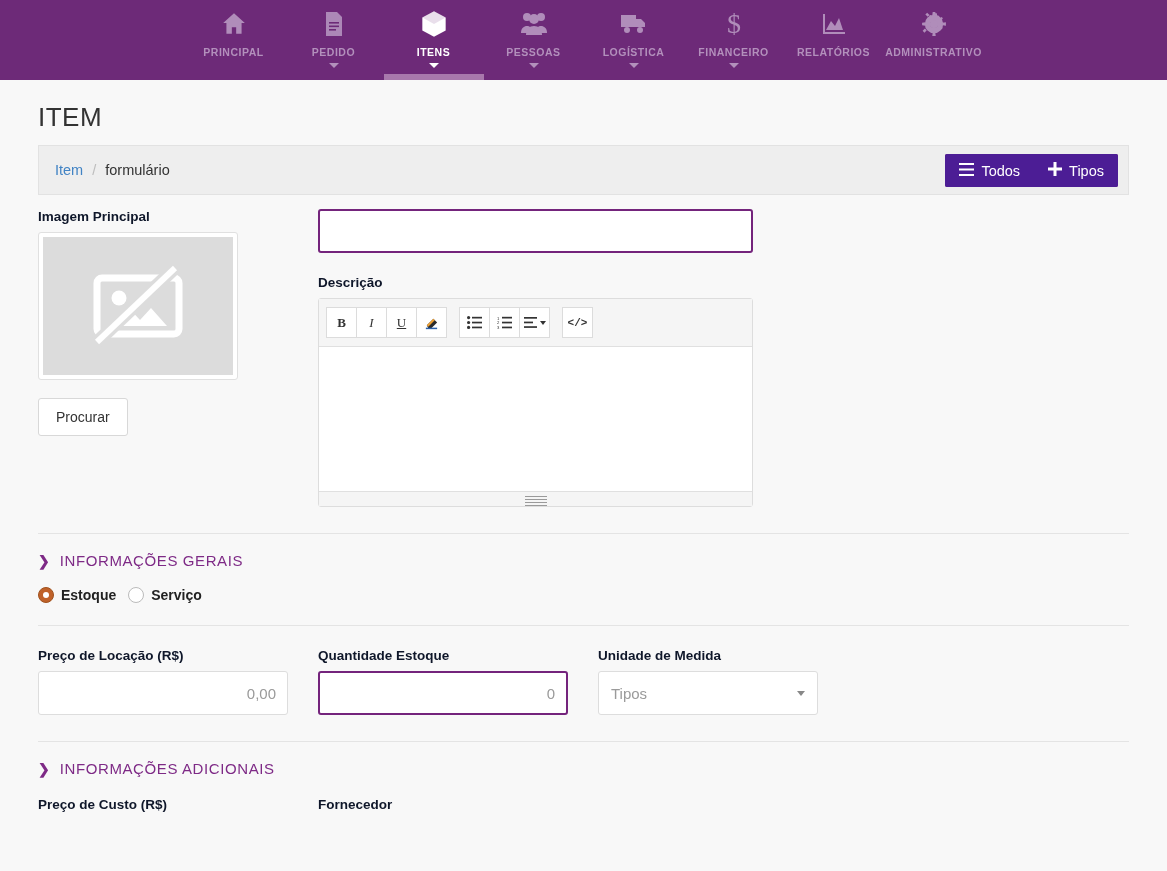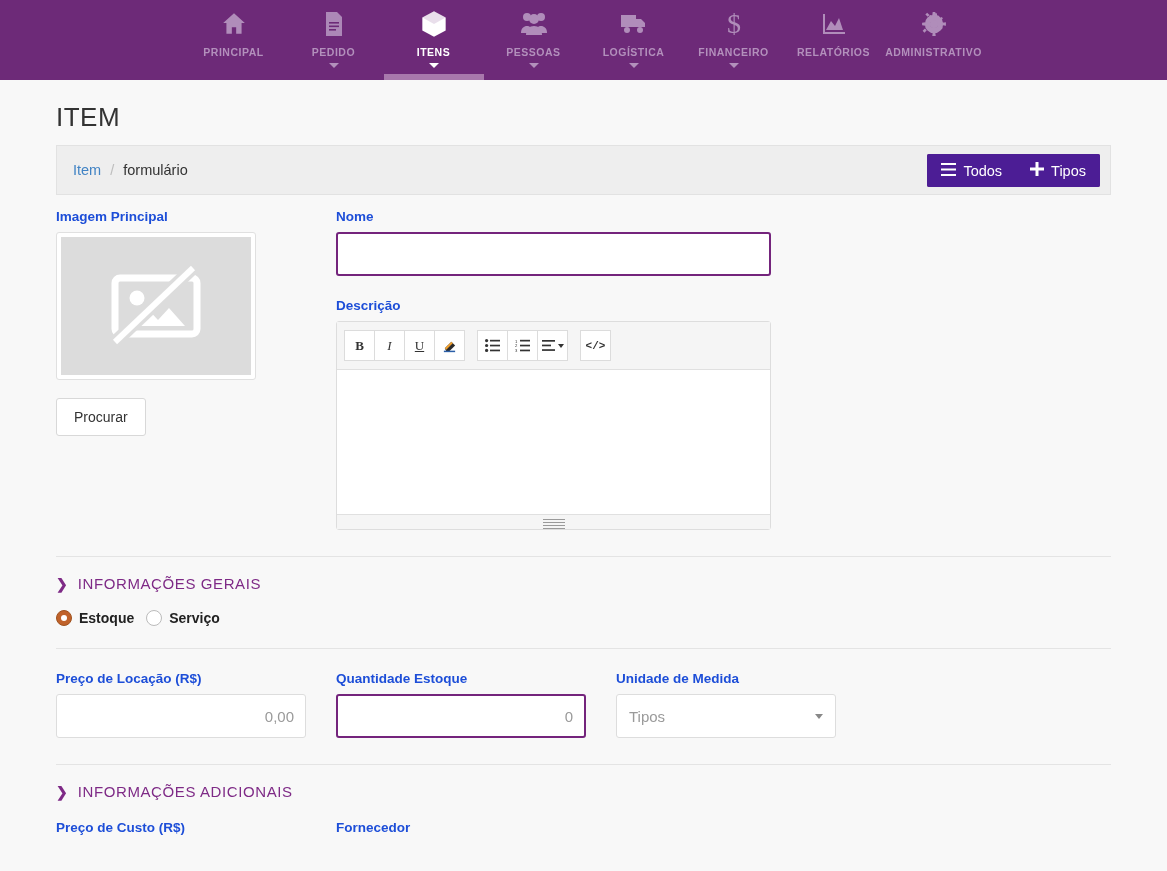--- a/index.html
+++ b/index.html
@@ -59,21 +59,21 @@
   }
   .nav-item.active .nav-caret { border-top-color: #ffffff; }
   .nav-underline {
     position: absolute;
     bottom: 0; left: 0; right: 0;
     height: 6px;
     background: #a878ac;
   }
 
   
-  .page { padding: 0 56px; }
+  .page { padding: 0 38px; }
   .page-title {
     font-size: 26px;
     font-weight: normal;
     color: #333;
     margin: 22px 0 12px 0;
     letter-spacing: .5px;
   }
 
   .crumb-bar {
     background: #eeeeee;
@@ -111,21 +111,21 @@
   }
 
   
   .form-row { display: flex; padding-top: 14px; }
   .col-img { width: 280px; flex: none; }
   .col-main { flex: 1; }
 
   .flabel {
     font-size: 13.5px;
     font-weight: bold;
-    color: #1d4ed8;
+    color: #0f172a;
     margin-bottom: 8px;
     display: block;
   }
 
   .img-frame {
     width: 200px; height: 148px;
     border: 1px solid #e0e0e0;
     border-radius: 3px;
     background: #fff;
     padding: 4px;
@@ -432,21 +432,20 @@
             <path d="M26 62l18-20 13 14 11-12 16 18z" fill="#ffffff"></path>
             <path d="M14 78 L92 4" stroke="#dcdcdc" stroke-width="13"></path>
             <path d="M14 78 L92 4" stroke="#ffffff" stroke-width="6"></path>
           </svg>
         </div>
       </div>
       <button class="btn-plain">Procurar</button>
     </div>
 
     <div class="col-main">
-      <span class="flabel">Nome</span>
       <input class="inp req" type="text" value="" style="">
 
       <span class="flabel" style="margin-top:22px;">Descrição</span>
 
       <div class="editor">
         <div class="ed-toolbar">
           <div class="ed-group">
             <div class="ed-btn">
                 <b>B</b>
               </div>

